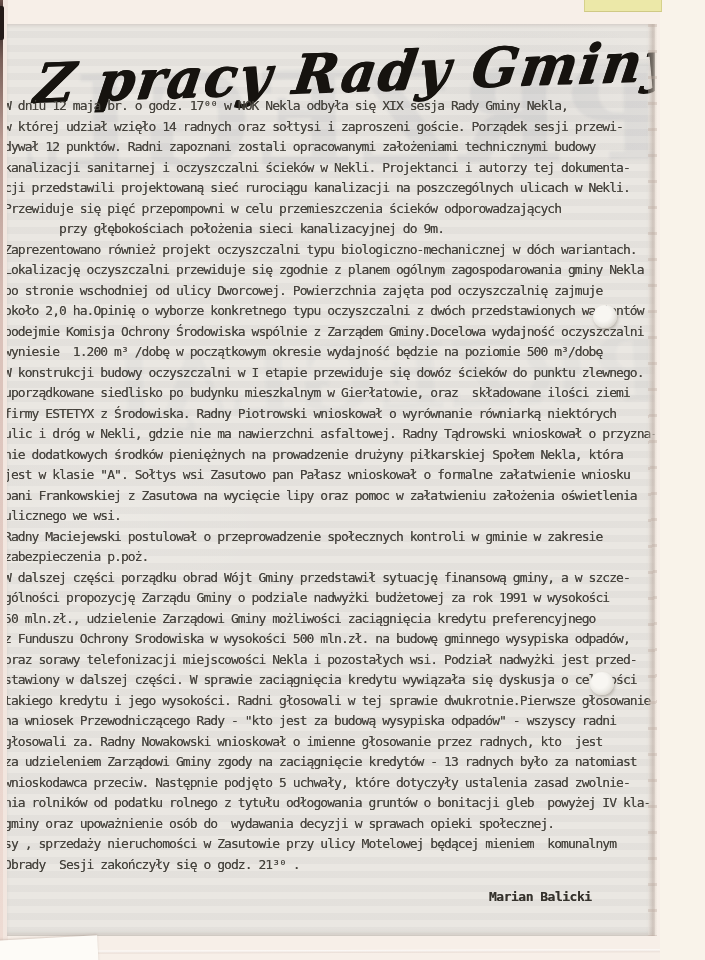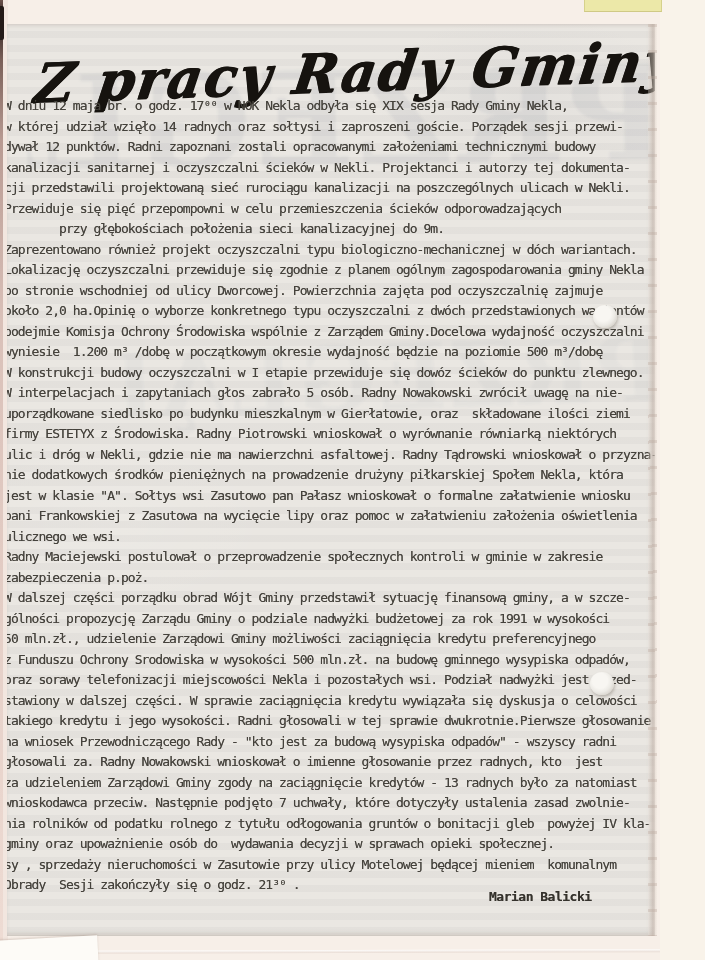--- a/index.html
+++ b/index.html
@@ -139,41 +139,40 @@
       <div class="line">cji przedstawili projektowaną sieć rurociągu kanalizacji na poszczególnych ulicach w Nekli.</div>
       <div class="line">Przewiduje się pięć przepompowni w celu przemieszczenia ścieków odporowadzających</div>
       <div class="line">        przy głębokościach położenia sieci kanalizacyjnej do 9m.</div>
       <div class="line">Zaprezentowano również projekt oczyszczalni typu biologiczno-mechanicznej w dóch wariantach.</div>
       <div class="line">Lokalizację oczyszczalni przewiduje się zgodnie z planem ogólnym zagospodarowania gminy Nekla</div>
       <div class="line">po stronie wschodniej od ulicy Dworcowej. Powierzchnia zajęta pod oczyszczalnię zajmuje</div>
       <div class="line">około 2,0 ha.Opinię o wyborze konkretnego typu oczyszczalni z dwóch przedstawionych wariantów</div>
       <div class="line">podejmie Komisja Ochrony Środowiska wspólnie z Zarządem Gminy.Docelowa wydajność oczyszczalni</div>
       <div class="line">wyniesie  1.200 m³ /dobę w początkowym okresie wydajność będzie na poziomie 500 m³/dobę</div>
       <div class="line">W konstrukcji budowy oczyszczalni w I etapie przewiduje się dowóz ścieków do punktu zlewnego.</div>
-      <div class="line">W interpelacjach i zapytaniach głos zabrało 5 osób. Radny Nowakowski zwrócił uwagę na nie-</div>
       <div class="line">uporządkowane siedlisko po budynku mieszkalnym w Gierłatowie, oraz  składowane ilości ziemi</div>
       <div class="line">firmy ESTETYX z Środowiska. Radny Piotrowski wnioskował o wyrównanie równiarką niektórych</div>
       <div class="line">ulic i dróg w Nekli, gdzie nie ma nawierzchni asfaltowej. Radny Tądrowski wnioskował o przyzna-</div>
       <div class="line">nie dodatkowych środków pieniężnych na prowadzenie drużyny piłkarskiej Społem Nekla, która</div>
       <div class="line">jest w klasie "A". Sołtys wsi Zasutowo pan Pałasz wnioskował o formalne załatwienie wniosku</div>
       <div class="line">pani Frankowskiej z Zasutowa na wycięcie lipy oraz pomoc w załatwieniu założenia oświetlenia</div>
       <div class="line">ulicznego we wsi.</div>
       <div class="line">Radny Maciejewski postulował o przeprowadzenie społecznych kontroli w gminie w zakresie</div>
       <div class="line">zabezpieczenia p.poż.</div>
       <div class="line">W dalszej części porządku obrad Wójt Gminy przedstawił sytuację finansową gminy, a w szcze-</div>
       <div class="line">gólności propozycję Zarządu Gminy o podziale nadwyżki budżetowej za rok 1991 w wysokości</div>
       <div class="line">50 mln.zł., udzielenie Zarządowi Gminy możliwości zaciągnięcia kredytu preferencyjnego</div>
       <div class="line">z Funduszu Ochrony Srodowiska w wysokości 500 mln.zł. na budowę gminnego wysypiska odpadów,</div>
       <div class="line">oraz sorawy telefonizacji miejscowości Nekla i pozostałych wsi. Podział nadwyżki jest przed-</div>
       <div class="line">stawiony w dalszej części. W sprawie zaciągnięcia kredytu wywiązała się dyskusja o celowości</div>
       <div class="line">takiego kredytu i jego wysokości. Radni głosowali w tej sprawie dwukrotnie.Pierwsze głosowanie</div>
       <div class="line">na wniosek Przewodniczącego Rady - "kto jest za budową wysypiska odpadów" - wszyscy radni</div>
       <div class="line">głosowali za. Radny Nowakowski wnioskował o imienne głosowanie przez radnych, kto  jest</div>
       <div class="line">za udzieleniem Zarządowi Gminy zgody na zaciągnięcie kredytów - 13 radnych było za natomiast</div>
-      <div class="line">wnioskodawca przeciw. Następnie podjęto 7 uchwały, które dotyczyły ustalenia zasad zwolnie-</div>
+      <div class="line">wnioskodawca przeciw. Następnie podjęto 5 uchwały, które dotyczyły ustalenia zasad zwolnie-</div>
       <div class="line">nia rolników od podatku rolnego z tytułu odłogowania gruntów o bonitacji gleb  powyżej IV kla-</div>
       <div class="line">gminy oraz upoważnienie osób do  wydawania decyzji w sprawach opieki społecznej.</div>
       <div class="line">sy , sprzedaży nieruchomości w Zasutowie przy ulicy Motelowej będącej mieniem  komunalnym</div>
       <div class="line">Obrady  Sesji zakończyły się o godz. 21³⁰ .</div>
     </div>
 
     <div class="signature">Marian Balicki</div>
   </div>
 
   <div class="tear"></div>

